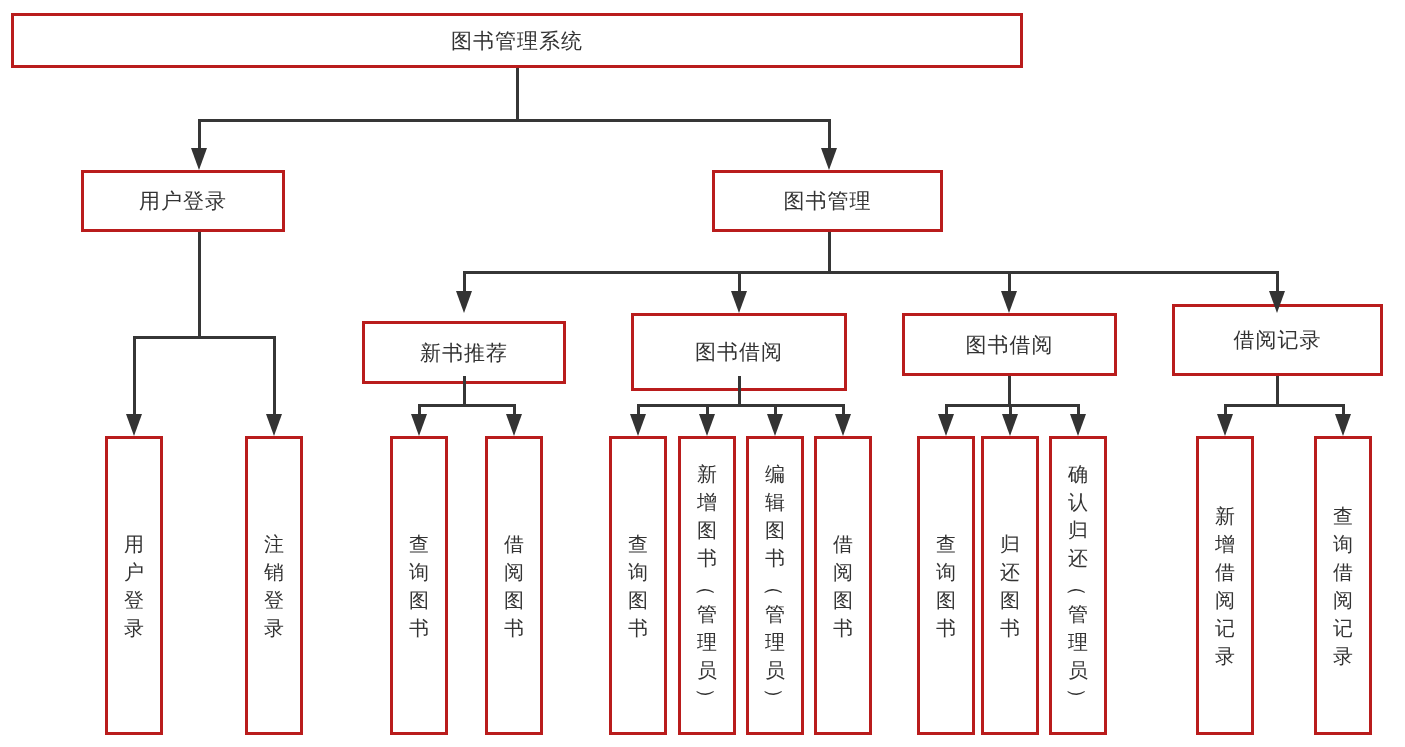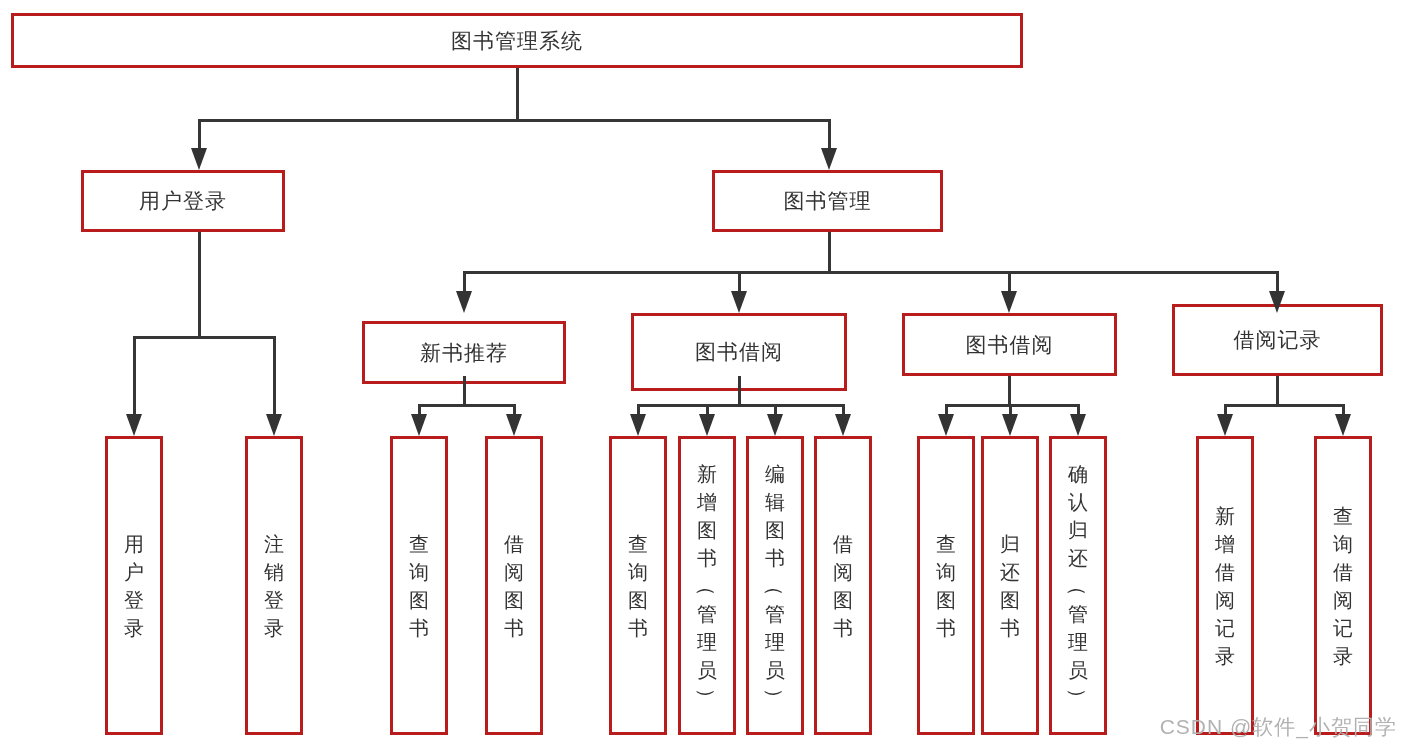--- a/index.html
+++ b/index.html
@@ -205,14 +205,13 @@
   <div class="vl" style="left:1077px;top:404px;height:14px"></div>
   <div class="arrow" style="left:1070px;top:414px"></div>
 
   <div class="vl" style="left:1276px;top:376px;height:31px"></div>
   <div class="hl" style="left:1224px;top:404px;width:120px"></div>
   <div class="vl" style="left:1224px;top:404px;height:14px"></div>
   <div class="arrow" style="left:1217px;top:414px"></div>
   <div class="vl" style="left:1342px;top:404px;height:14px"></div>
   <div class="arrow" style="left:1335px;top:414px"></div>
 
-  <div class="watermark">CSDN @软件_小贺同学</div>
 </div>
 
 </body></html>

